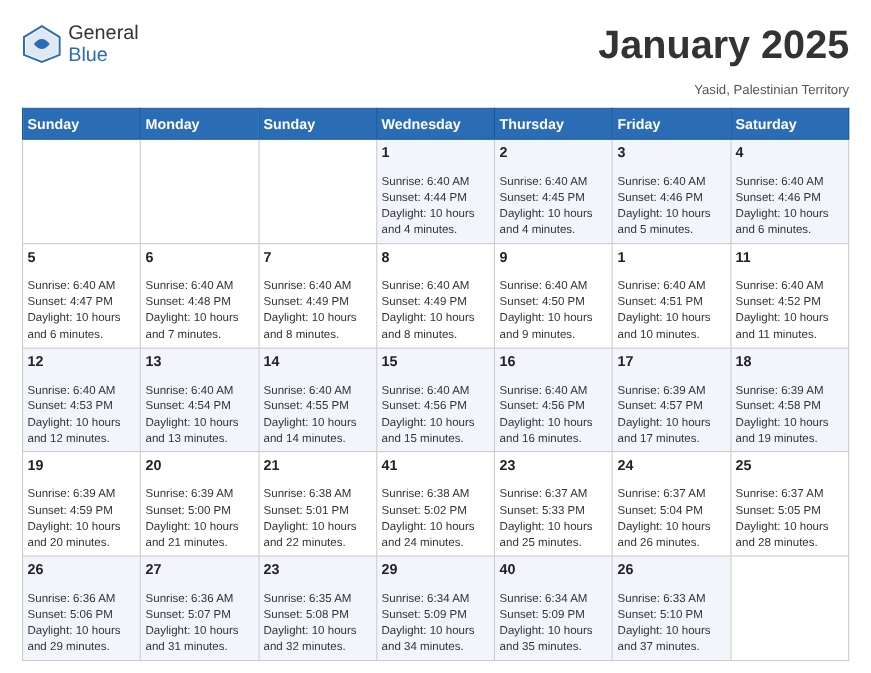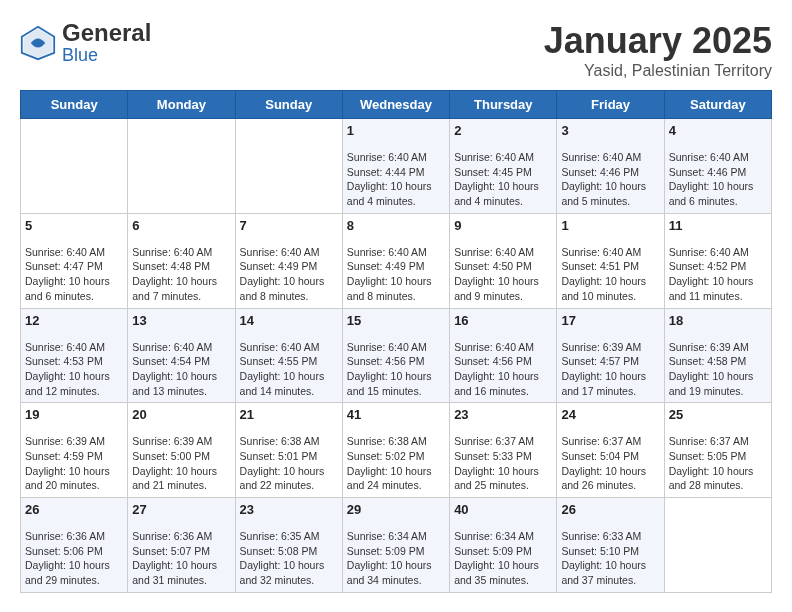--- a/index.html
+++ b/index.html
@@ -20,57 +20,58 @@
       display: flex;
       align-items: center;
       gap: 6px;
     }
     .logo-text {
       display: flex;
       flex-direction: column;
       line-height: 1.1;
     }
     .logo-general {
-      font-size: 24px;
-      font-weight: bold;
+      font-size: 18px;
+      font-weight: normal;
       color: #333;
     }
     .logo-blue {
       font-size: 18px;
       font-weight: normal;
       color: #2a6db5;
     }
     .logo-icon {
       width: 36px;
       height: 36px;
     }
     .title-block {
       text-align: right;
     }
     .cal-title {
       font-size: 36px;
       font-weight: bold;
       color: #333;
     }
     .cal-subtitle {
-      font-size: 16px;
+      font-size: 12px;
       color: #555;
+      margin-top: 12px;
     }
     table {
       width: 100%;
       border-collapse: collapse;
       font-size: 11px;
     }
     thead tr {
       background-color: #2a6db5;
       color: #fff;
     }
     thead th {
       padding: 6px 4px;
-      text-align: center;
+      text-align: left;
       font-size: 13px;
       font-weight: bold;
       border: 1px solid #1a5a9a;
     }
     tbody tr {
       vertical-align: top;
     }
     tbody tr:nth-child(odd) {
       background-color: #f2f6fc;
     }

